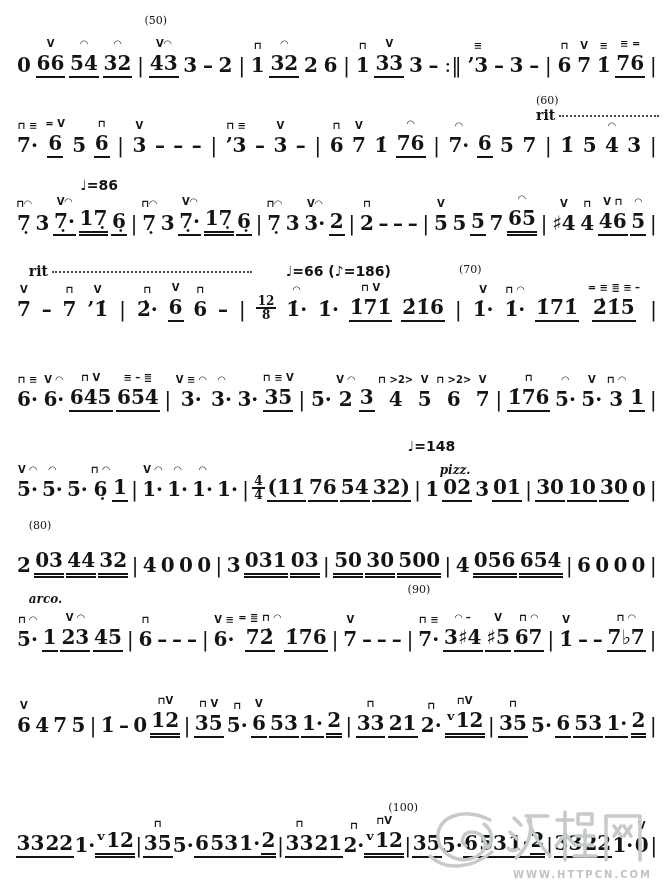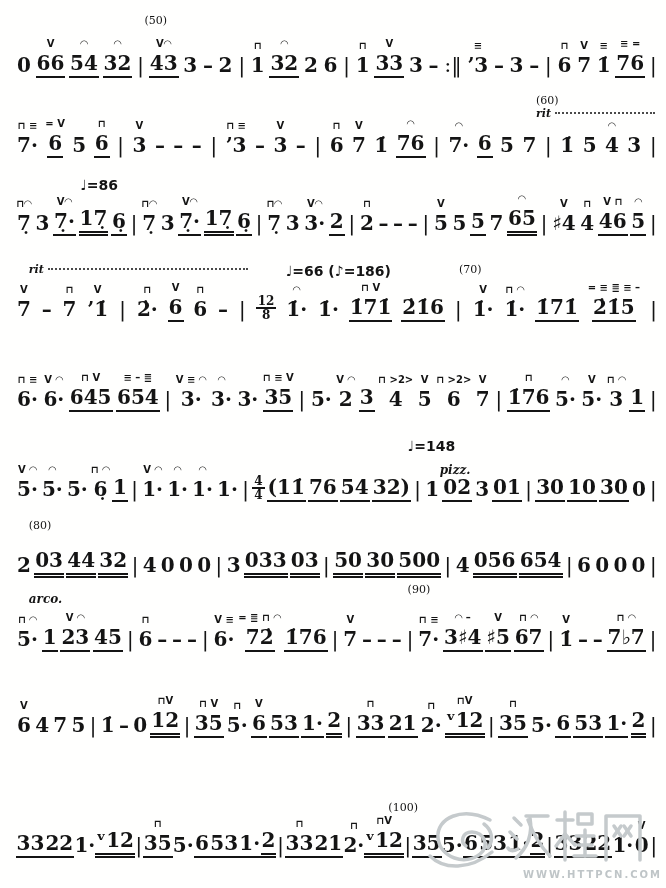--- a/index.html
+++ b/index.html
@@ -14,25 +14,25 @@
   .nt{font-family:"DejaVu Serif",serif;font-weight:700;font-size:20px;line-height:25px;padding:0 1px;white-space:nowrap;}
   .nt.u1{border-bottom:2px solid #141414;}
   .nt.u2{border-bottom:5px double #141414;}
   .tok.bar .nt{font-weight:400;font-size:21px;}
   .tok.frac{justify-content:flex-end;}
   .frac .fn{display:block;font-weight:700;font-size:12px;line-height:12px;border-bottom:2px solid #141414;padding:0 2px;}
   .frac .fd{display:block;font-weight:700;font-size:12px;line-height:13px;padding:0 2px;}
   .ann{position:absolute;top:-14px;white-space:nowrap;}
   .ann.sec{font-family:"DejaVu Serif",serif;font-size:11px;}
   .ann.tempo{font-family:"DejaVu Sans",sans-serif;font-weight:700;font-size:14px;}
-  .ann.rit{font-family:"DejaVu Serif",serif;font-style:italic;font-weight:700;font-size:11px;}
+  .ann.rit{font-family:"DejaVu Serif",serif;font-weight:700;font-size:14px;}
   .ann.ital{font-family:"DejaVu Serif",serif;font-style:italic;font-weight:700;font-size:12px;}
   .lead{display:inline-block;border-top:2px dotted #4a4a4a;height:0;vertical-align:3px;margin-left:4px;}
   .watermark{position:absolute;right:4px;bottom:6px;width:236px;height:78px;}
-  .wm-url{position:absolute;right:0;bottom:2px;font-family:"DejaVu Sans",sans-serif;font-weight:700;
+  .wm-url{position:absolute;right:10px;bottom:2px;font-family:"DejaVu Sans",sans-serif;font-weight:700;
           font-size:10px;letter-spacing:2px;color:#bfc5c7;}
 </style>
 </head>
 <body>
 
 <div class="page">
   <div class="score">
       <div class="line" style="top: 28px;">
         <span class="ann sec" style="left: 20%;">(50)</span>
         <div class="tokens">
@@ -768,21 +768,21 @@
           <span class="tok bar">
             <div class="mk"></div>
             <div class="nt u0">|</div>
           </span>
           <span class="tok">
             <div class="mk"></div>
             <div class="nt u0">3</div>
           </span>
           <span class="tok">
             <div class="mk"></div>
-            <div class="nt u2">033</div>
+            <div class="nt u2">031</div>
           </span>
           <span class="tok">
             <div class="mk"></div>
             <div class="nt u2">03</div>
           </span>
           <span class="tok bar">
             <div class="mk"></div>
             <div class="nt u0">|</div>
           </span>
           <span class="tok">

